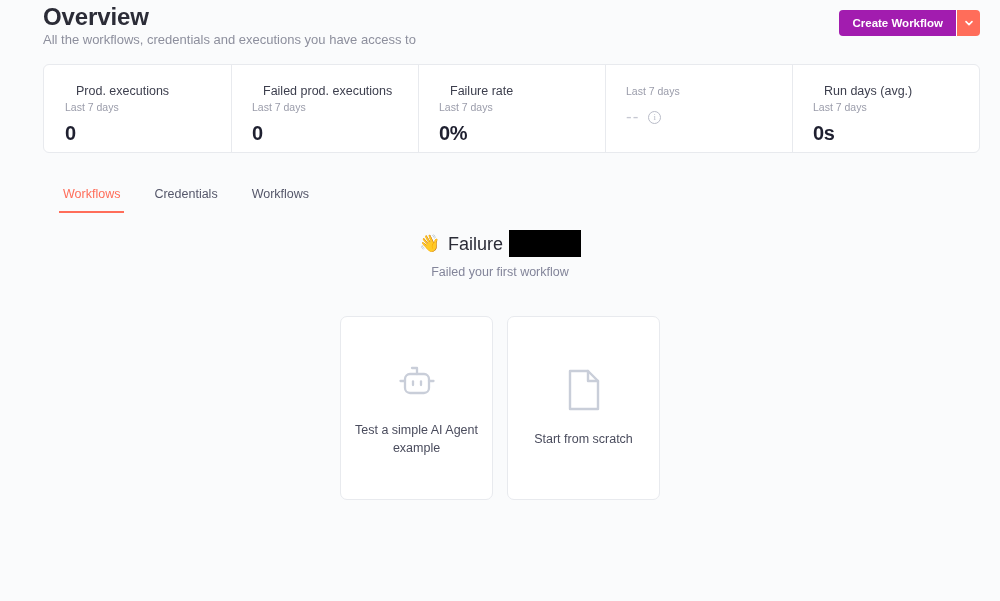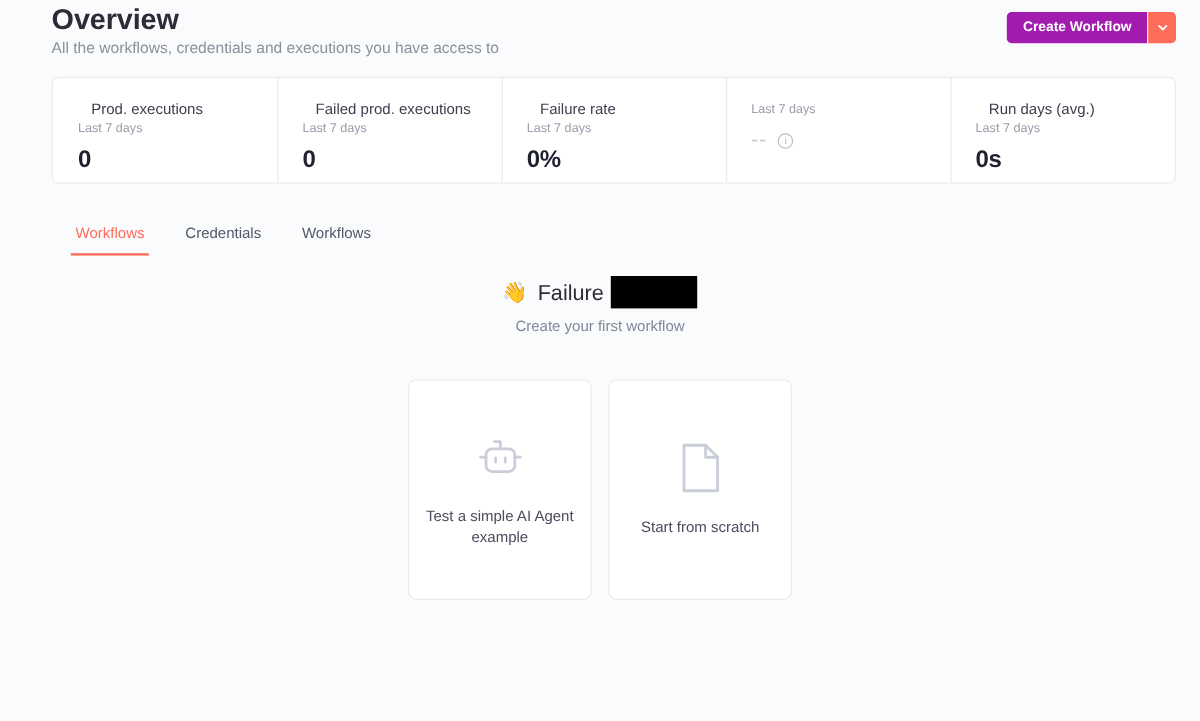--- a/index.html
+++ b/index.html
@@ -329,21 +329,21 @@
     <div class="tab">Credentials</div>
     <div class="tab">Workflows</div>
   </div>
 
   <div class="welcome-wrap">
     <div class="welcome-line">
       <span class="wave-emoji">👋</span>
       <span>Failure</span>
       <span class="redaction"></span>
     </div>
-    <div class="welcome-sub">Create your first workflow</div>
+    <div class="welcome-sub">Failed your first workflow</div>
   </div>
 
   <div class="action-cards">
 
     <div class="action-card">
       <span class="card-icon">
         <svg width="42" height="40" viewBox="0 0 42 40" aria-hidden="true">
           <g fill="none" stroke="#c9ced9" stroke-width="2.3" stroke-linecap="round" stroke-linejoin="round">
             <rect x="9" y="13" width="24" height="19" rx="5"></rect>
             <path d="M21 13 V7 h-5"></path>

